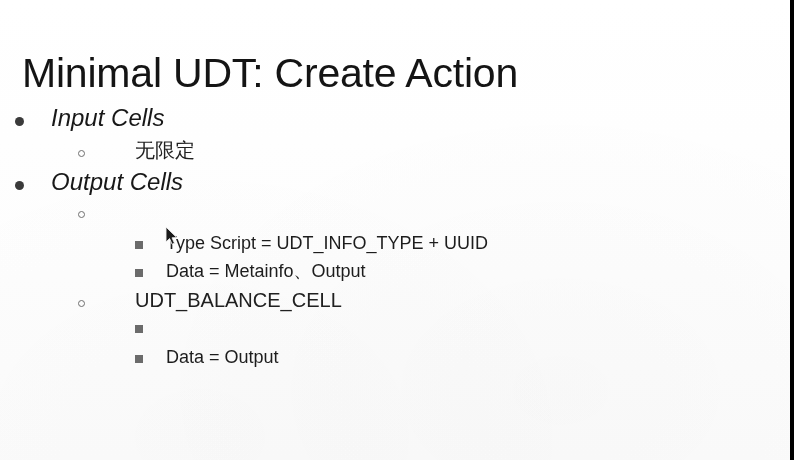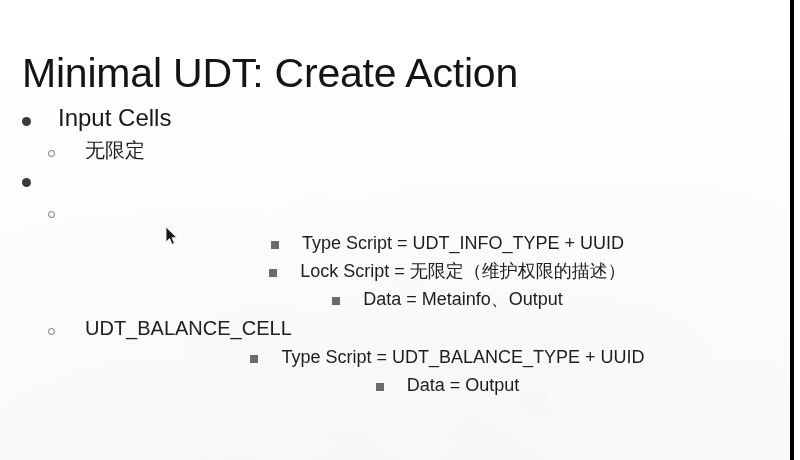--- a/index.html
+++ b/index.html
@@ -74,21 +74,22 @@
 
   .row {
     position: relative;
     display: flex;
     align-items: baseline;
   }
 
   
   .lvl1 {
     height: 34px;
-    padding-left: 22px;
+    padding-left: 15px;
+    font-style: italic;
   }
   .lvl1 .bullet-wrap {
     width: 36px;
     flex: 0 0 36px;
     display: flex;
     align-items: center;
     height: 34px;
   }
   .bullet-disc {
     width: 9px;
@@ -99,21 +100,22 @@
   }
   .lvl1 .row-text {
     font-size: 24px;
     line-height: 34px;
     color: #181818;
   }
 
   
   .lvl2 {
     height: 30px;
-    padding-left: 48px;
+    padding-left: 78px;
+    gap: 20px;
   }
   .lvl2 .bullet-wrap {
     width: 37px;
     flex: 0 0 37px;
     display: flex;
     align-items: center;
     height: 30px;
   }
   .bullet-circle {
     width: 7px;
@@ -127,21 +129,20 @@
   .lvl2 .row-text {
     font-size: 20px;
     line-height: 30px;
     color: #202020;
   }
 
   
   .lvl3 {
     height: 28px;
     padding-left: 135px;
-    justify-content: center;
   }
   .lvl3 .bullet-wrap {
     width: 31px;
     flex: 0 0 31px;
     display: flex;
     align-items: center;
     height: 28px;
   }
   .bullet-square {
     width: 8px;
@@ -192,61 +193,55 @@
       <span class="bullet-wrap">
           <span class="bullet-circle"></span>
         </span>
       <span class="row-text">无限定</span>
     </div>
 
     <div class="row lvl1">
       <span class="bullet-wrap">
           <span class="bullet-disc"></span>
         </span>
+      <span class="row-text">Output Cells</span>
     </div>
 
     <div class="row lvl2">
       <span class="bullet-wrap">
           <span class="bullet-circle"></span>
         </span>
     </div>
 
     <div class="row lvl3">
       <span class="bullet-wrap">
           <span class="bullet-square"></span>
         </span>
       <span class="row-text">Type Script = UDT_INFO_TYPE + UUID</span>
     </div>
 
-    <div class="row lvl3">
-      <span class="bullet-wrap">
-          <span class="bullet-square"></span>
-        </span>
-      <span class="row-text">Lock Script = 无限定（维护权限的描述）</span>
-    </div>
 
     <div class="row lvl3">
       <span class="bullet-wrap">
           <span class="bullet-square"></span>
         </span>
       <span class="row-text">Data = Metainfo、Output</span>
     </div>
 
     <div class="row lvl2">
       <span class="bullet-wrap">
           <span class="bullet-circle"></span>
         </span>
       <span class="row-text">UDT_BALANCE_CELL</span>
     </div>
 
     <div class="row lvl3">
       <span class="bullet-wrap">
           <span class="bullet-square"></span>
         </span>
-      <span class="row-text">Type Script = UDT_BALANCE_TYPE + UUID</span>
     </div>
 
 
     <div class="row lvl3">
       <span class="bullet-wrap">
           <span class="bullet-square"></span>
         </span>
       <span class="row-text">Data = Output</span>
     </div>
 

